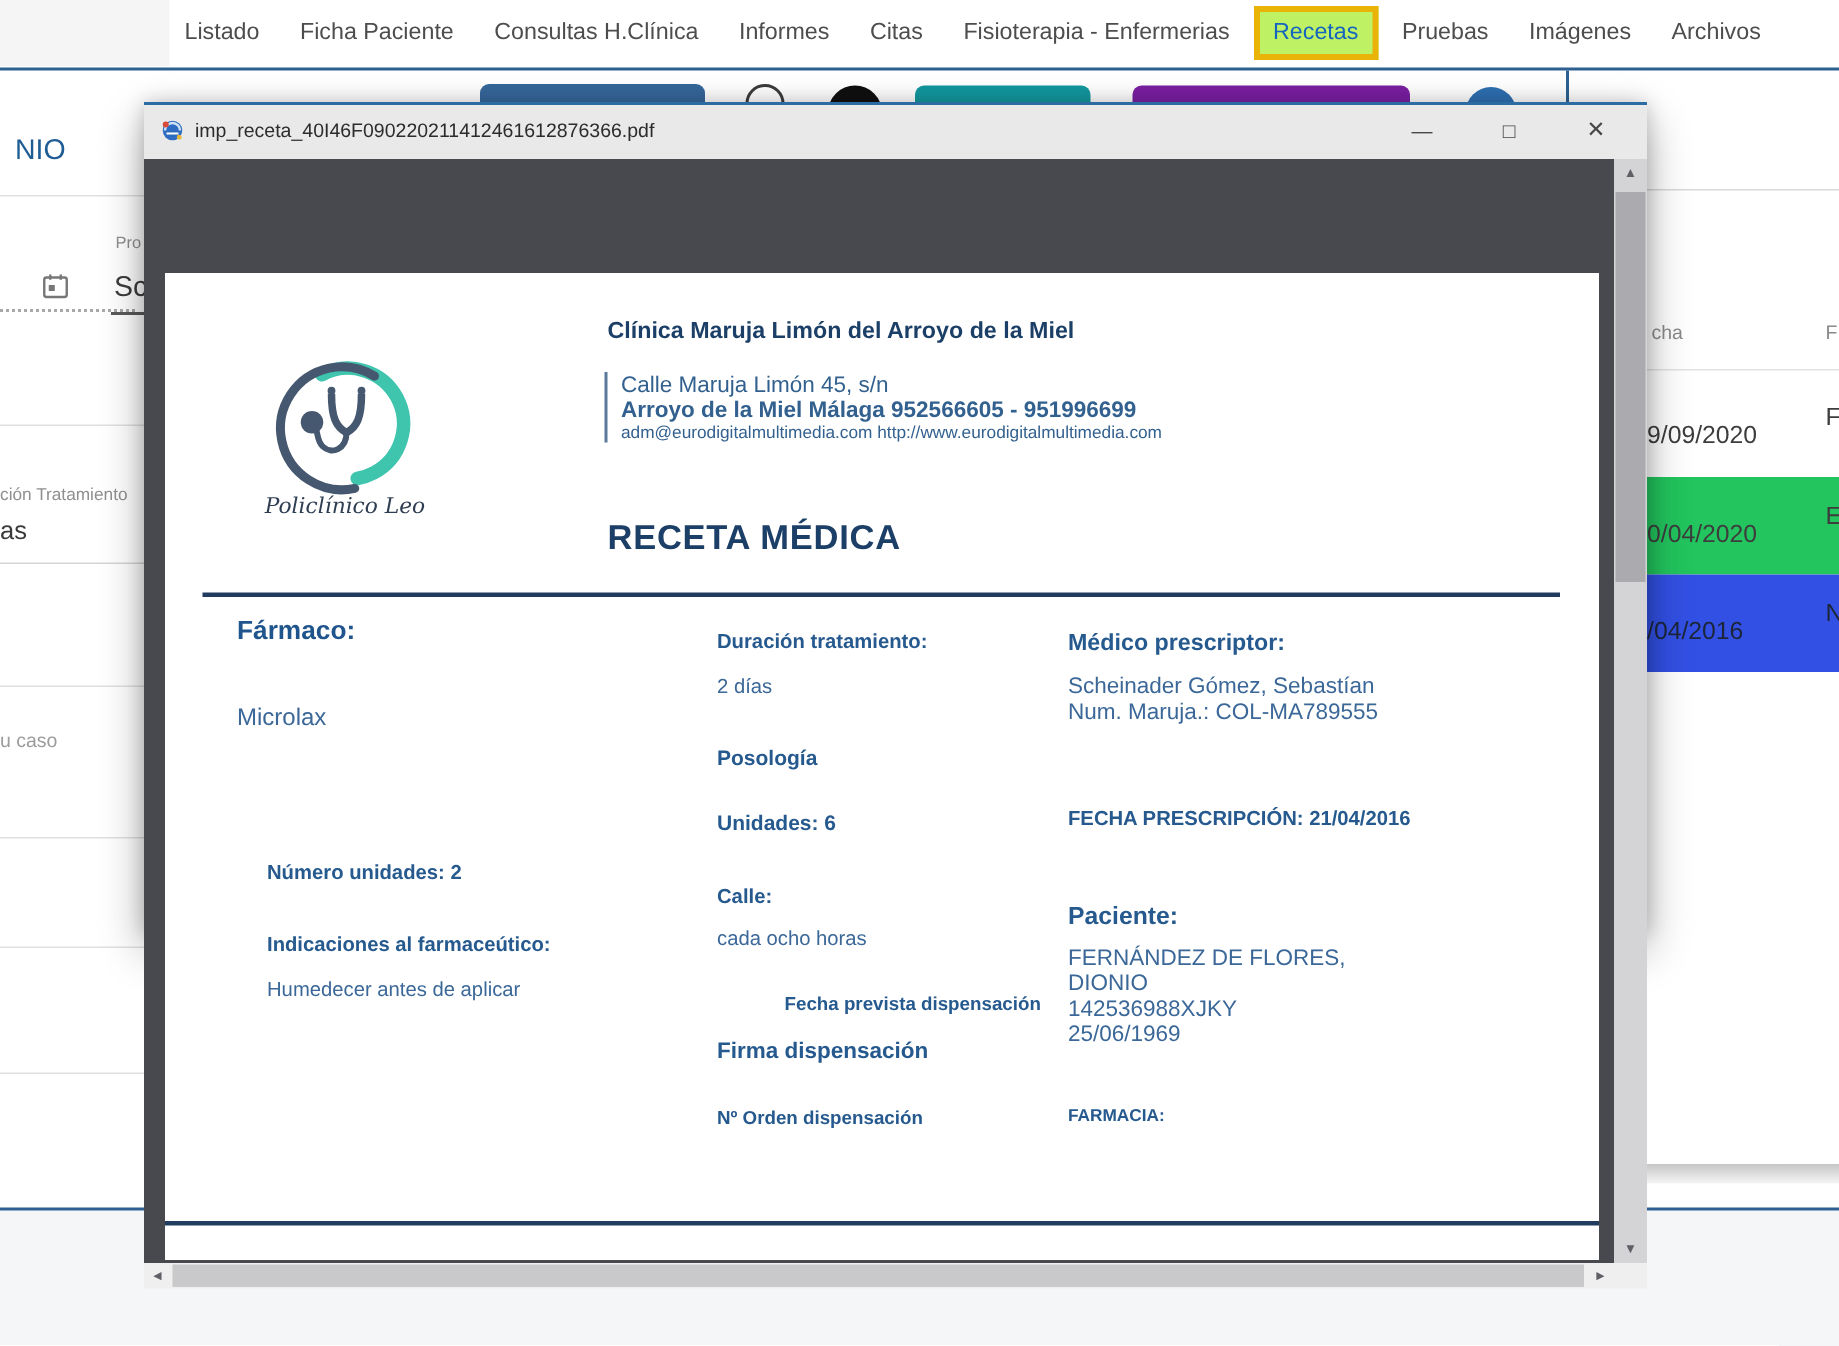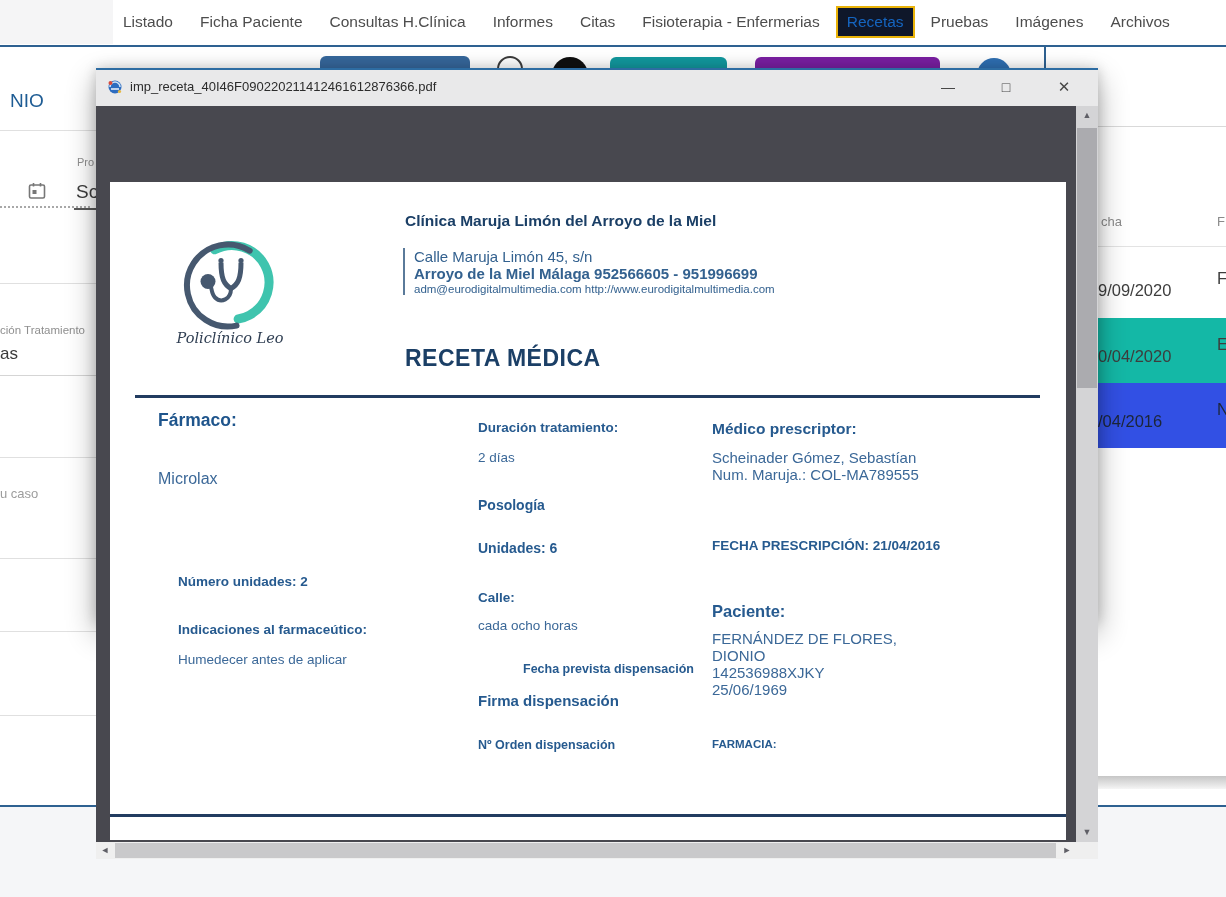--- a/index.html
+++ b/index.html
@@ -4,21 +4,21 @@
 <style>
   * { margin:0; padding:0; box-sizing:border-box; }
   html,body { background:#fff; }
   body { font-family:"Liberation Sans", sans-serif; }
   #screen { position:relative; width:1226px; height:897px; background:#fff; overflow:hidden; }
 
   
   .corner-block { position:absolute; left:0; top:0; width:113px; height:44px; background:#f5f5f6; }
   .tabs { position:absolute; left:123px; top:0; height:44px; display:flex; align-items:center; gap:27px; font-size:15.5px; color:#4d4d4d; white-space:nowrap; z-index:3; }
   .tab { cursor:default; }
-  .tab.active { color:#1565c0; font-weight:500; border:2px solid #eab308; padding:5px 9px; margin:0 -11px; background:#0f172a; }
+  .tab.active { color:#1565c0; font-weight:500; border:4px solid #eab308; padding:5px 9px; margin:0 -11px; background:#bef264; }
   .nav-underline { position:absolute; left:0; top:45px; width:1226px; height:2px; background:#2e6191; z-index:2; }
 
   
   .bg-el { position:absolute; z-index:1; }
   .patient-partial { left:10px; top:90px; font-size:19px; font-weight:500; color:#1e5c94; }
   .hline { background:#e0e0e0; height:1px; }
   .prof-label { left:77px; top:156px; font-size:11px; color:#909090; }
   .prof-value { left:76px; top:181px; font-size:19px; color:#3c3c3c; }
   .dotted-line { left:0; top:206px; width:90px; border-bottom:2px dotted #a8a8a8; }
   .dark-underline { left:74px; top:208px; width:22px; height:2px; background:#5a5a5a; }
@@ -26,21 +26,21 @@
   .fld-value { font-size:17px; color:#3a3a3a; }
   .case-text { font-size:13px; color:#9c9c9c; }
 
   
   .strip { position:absolute; z-index:2; }
   .pill { border-radius:6px 6px 4px 4px; }
 
   
   .right-panel { position:absolute; left:1035px; top:0; width:191px; height:897px; z-index:1; }
   .rp-abs { position:absolute; }
-  .row-shaded { background:#14b8a6; }
+  .row-shaded { background:#22c55e; }
   .row-selected { background:#3250e4; }
   .cell-date { position:absolute; left:63px; font-size:16.5px; color:#3d3d3d;margin-top:12px; }
   .cell-col2 { position:absolute; left:182px; font-size:16.5px; color:#3d3d3d; }
   .row-selected .cell-date, .row-selected .cell-col2 { color:#1c2638; }
   .tbl-header { position:absolute; font-size:13px; color:#8a8a8a; }
   .table-bottom-shadow { position:absolute; left:0; top:776px; width:191px; height:13px;
       background:linear-gradient(to bottom,#c6c6c6,#f5f5f5); }
 
   
   .bottom-navy { position:absolute; left:0; top:805px; width:1226px; height:2px; background:#2e6191; z-index:2; }

